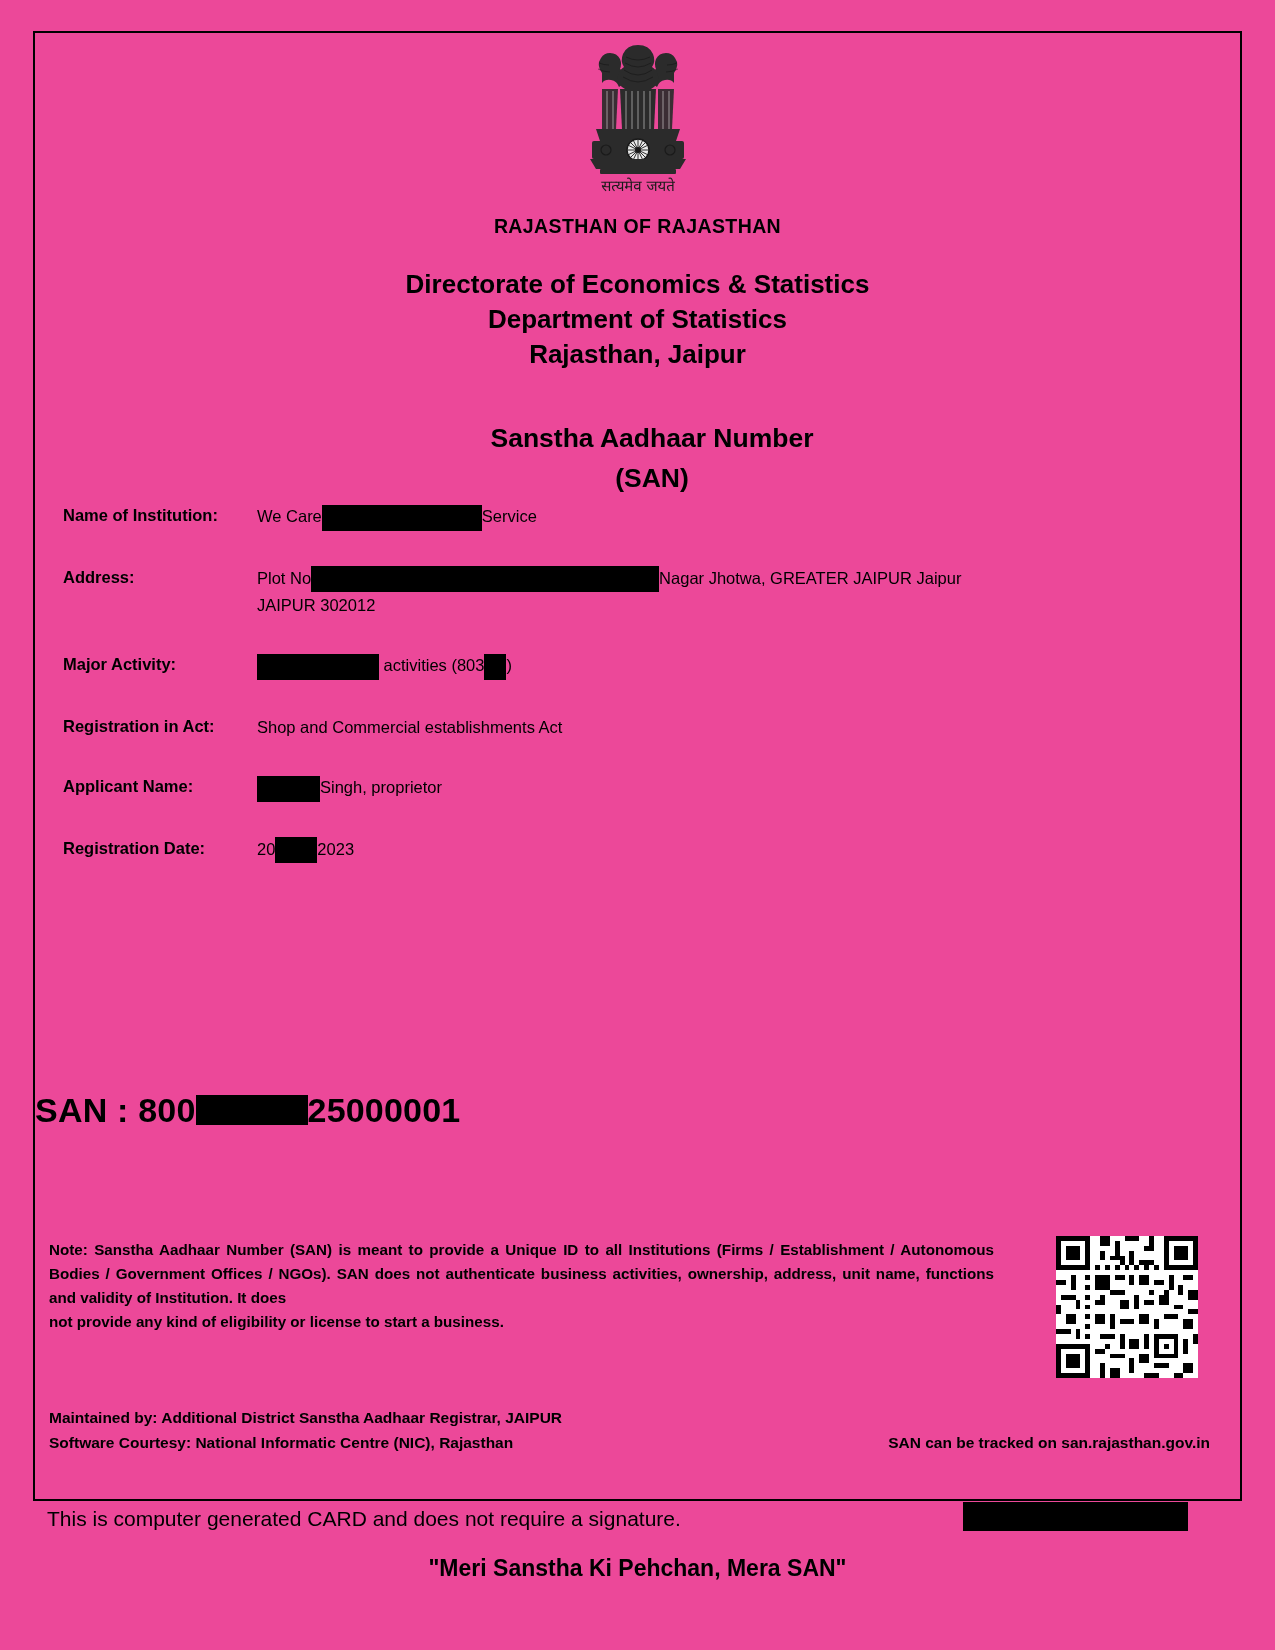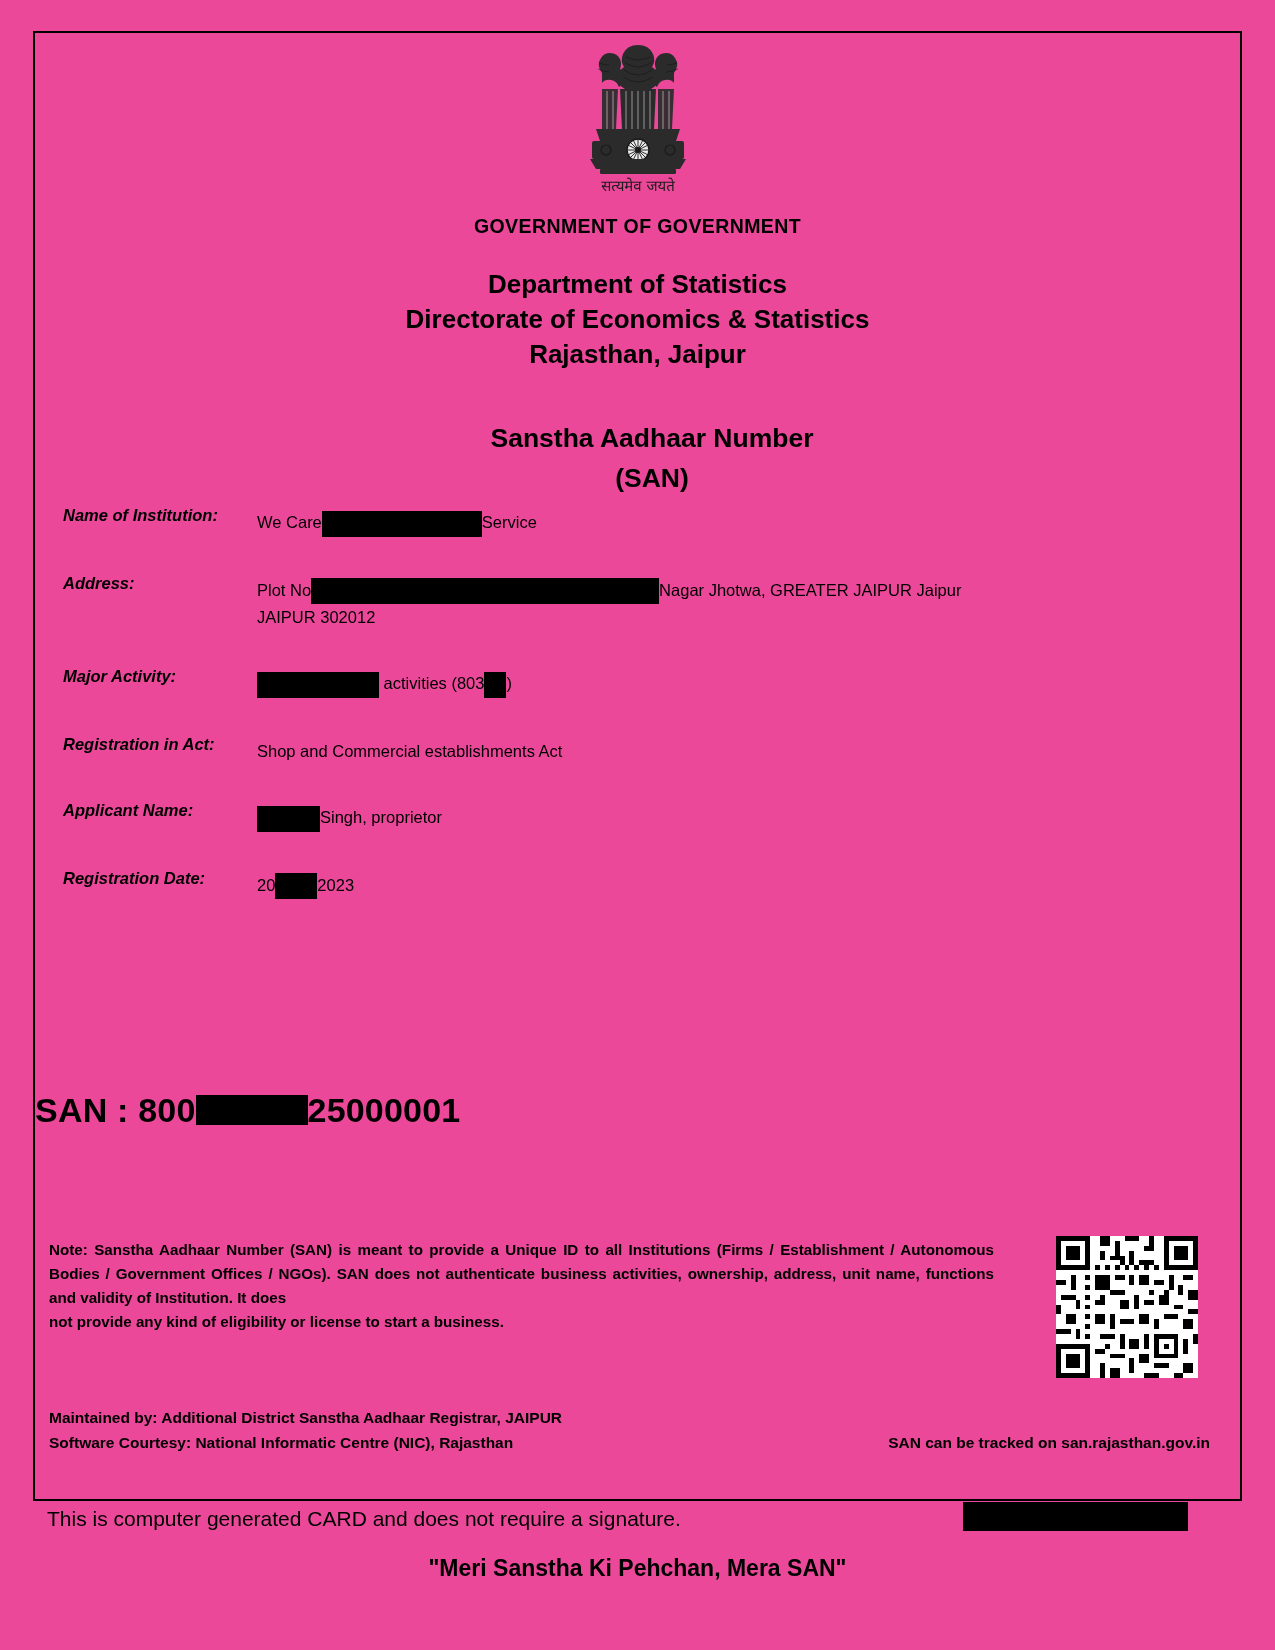--- a/index.html
+++ b/index.html
@@ -98,28 +98,26 @@
     margin-bottom: 34px;
   }
   .row .label {
     width: 222px;
     flex: 0 0 222px;
     padding-left: 28px;
     box-sizing: border-box;
     font-size: 16.5px;
     font-weight: bold;
     line-height: 24px;
-    font-style: italic;
   }
   .row .value {
     flex: 1 1 auto;
     font-size: 16.5px;
     line-height: 26px;
     padding-right: 34px;
-    margin-top: 6px;
   }
   .value .ln { display: block; white-space: nowrap; }
 
   
   .redact {
     display: inline-block;
     background: #000000;
     vertical-align: middle;
     position: relative;
   }
@@ -260,25 +258,25 @@
             <circle cx="24" cy="111" r="5" fill="none" stroke="#1a1a1a" stroke-width="1.2"></circle>
             <circle cx="88" cy="111" r="5" fill="none" stroke="#1a1a1a" stroke-width="1.2"></circle>
 
             <path d="M8 120 h96 l-6 10 h-84 z"></path>
             <rect x="18" y="130" width="76" height="5" rx="1"></rect>
           </g>
           <text x="56" y="152" text-anchor="middle" font-family="'DejaVu Sans', sans-serif" font-size="15" fill="#1a1a1a">सत्यमेव जयते</text>
         </svg>
       </div>
 
-      <div class="govt-line">GOVERNMENT OF GOVERNMENT</div>
+      <div class="govt-line">RAJASTHAN OF RAJASTHAN</div>
 
       <div class="dept-block">
+        <div>Directorate of Economics &amp; Statistics</div>
         <div>Department of Statistics</div>
-        <div>Directorate of Economics &amp; Statistics</div>
         <div>Rajasthan, Jaipur</div>
       </div>
 
       <div class="san-title">
         <div>Sanstha Aadhaar Number</div>
         <div>(SAN)</div>
       </div>
 
       <div class="fields" id="fields-container">
           <div class="row">

